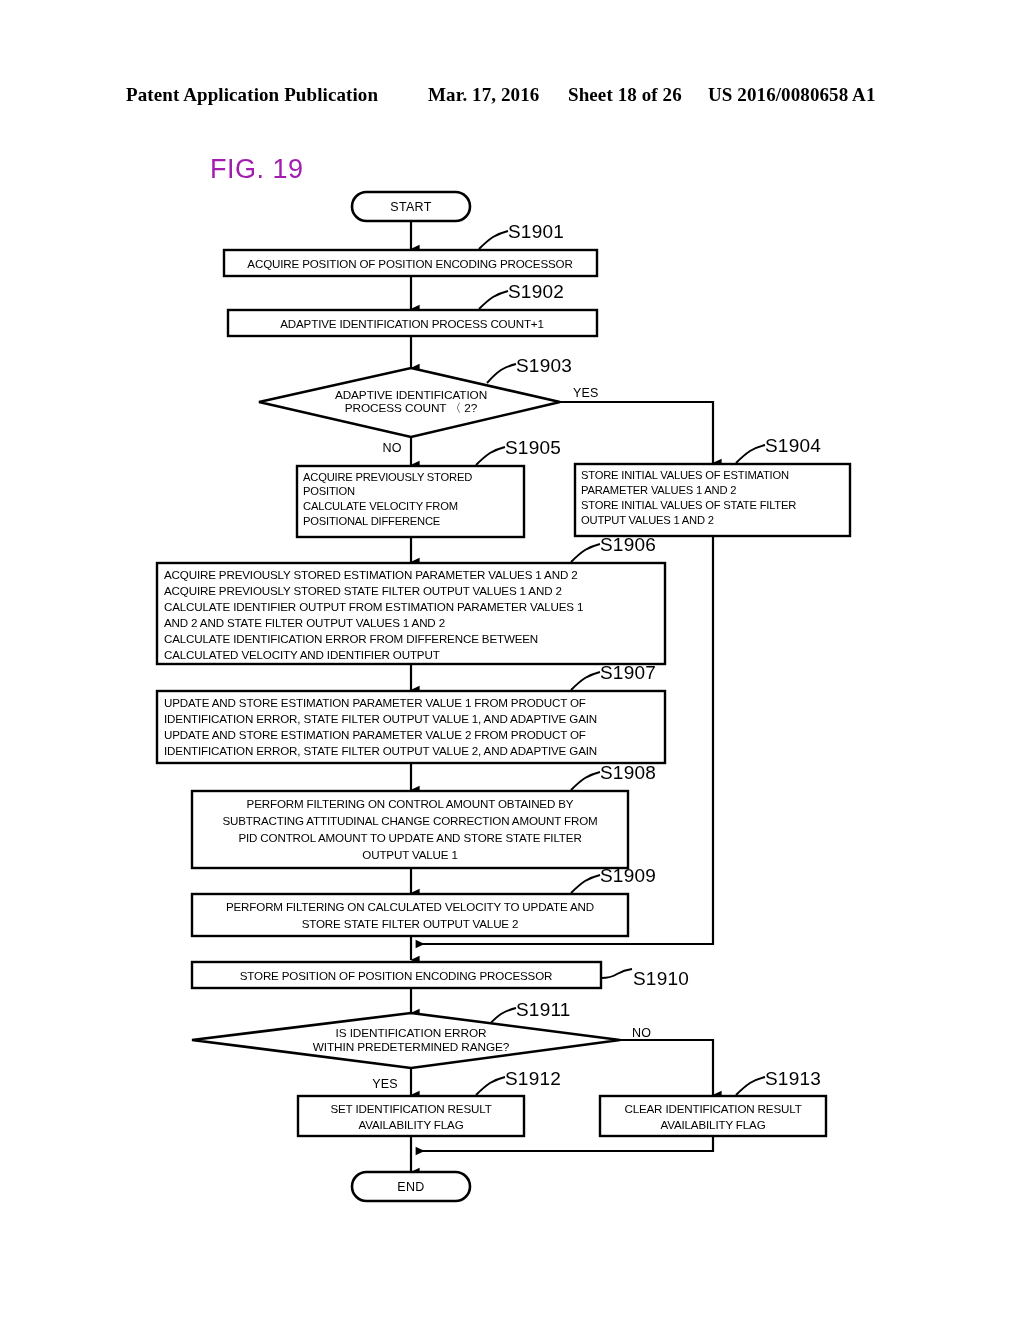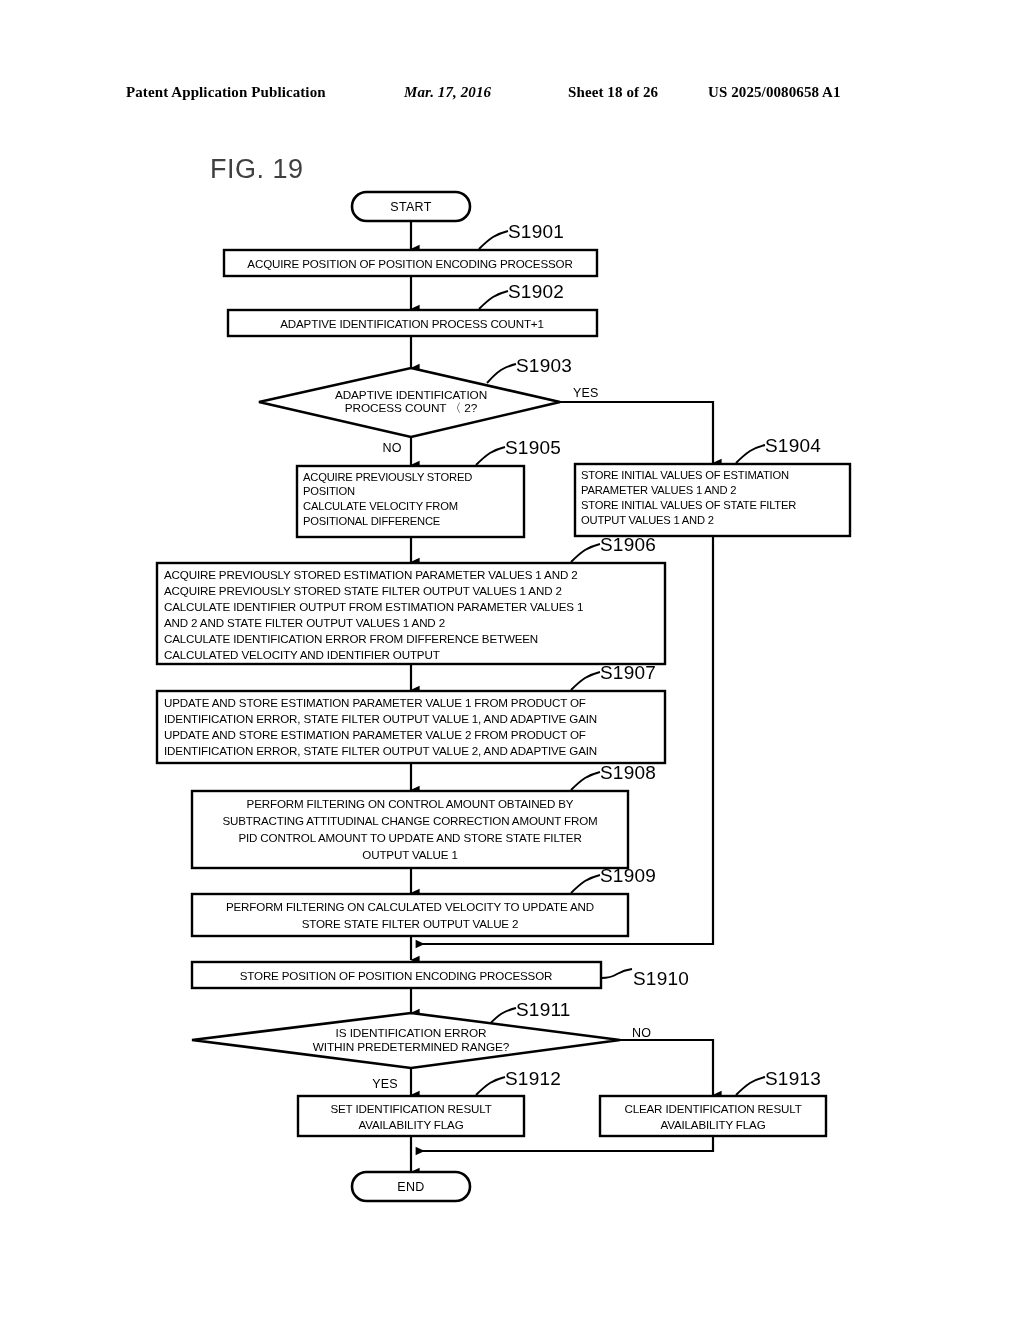--- a/index.html
+++ b/index.html
@@ -25,50 +25,49 @@
   .pat-header {
     position: absolute;
     left: 0;
     top: 84px;
     width: 1008px;
     height: 26px;
     display: flex;
     align-items: baseline;
     font-family: "Liberation Serif", serif;
     font-weight: bold;
-    font-size: 15px;
+    font-size: 19px;
     letter-spacing: 0.1px;
     white-space: nowrap;
   }
   .pat-header .h-pub {
     position: absolute;
     left: 126px;
   }
   .pat-header .h-date {
     position: absolute;
-    left: 404px;
-    font-style: italic;
+    left: 428px;
   }
   .pat-header .h-sheet {
     position: absolute;
     left: 568px;
   }
   .pat-header .h-num {
     position: absolute;
     left: 708px;
   }
   
   .fig-title {
     position: absolute;
     left: 210px;
     top: 154px;
     font-family: "Liberation Sans", sans-serif;
     font-size: 27px;
     letter-spacing: 0.5px;
-    color: #404040;
+    color: #a21caf;
   }
   
   #flow {
     position: absolute;
     left: 0;
     top: 0;
     width: 1024px;
     height: 1320px;
   }
   .box {
@@ -130,21 +129,21 @@
 </style>
 </head>
 <body>
 
 <div id="page">
 
   <div class="pat-header">
     <span class="h-pub">Patent Application Publication</span>
     <span class="h-date">Mar. 17, 2016</span>
     <span class="h-sheet">Sheet 18 of 26</span>
-    <span class="h-num">US 2025/0080658 A1</span>
+    <span class="h-num">US 2016/0080658 A1</span>
   </div>
 
   <div class="fig-title">FIG. 19</div>
 
   <svg id="flow" viewBox="0 0 1024 1320">
     <defs>
       <marker id="arrDown" markerWidth="11" markerHeight="11" refX="5.5" refY="9.2" orient="auto" markerUnits="userSpaceOnUse">
         <path d="M1.3,0.6 L5.5,9.6 L9.7,0.6 Z" fill="#000"></path>
       </marker>
       <marker id="arrLeft" markerWidth="11" markerHeight="11" refX="9.2" refY="5.5" orient="auto" markerUnits="userSpaceOnUse">

